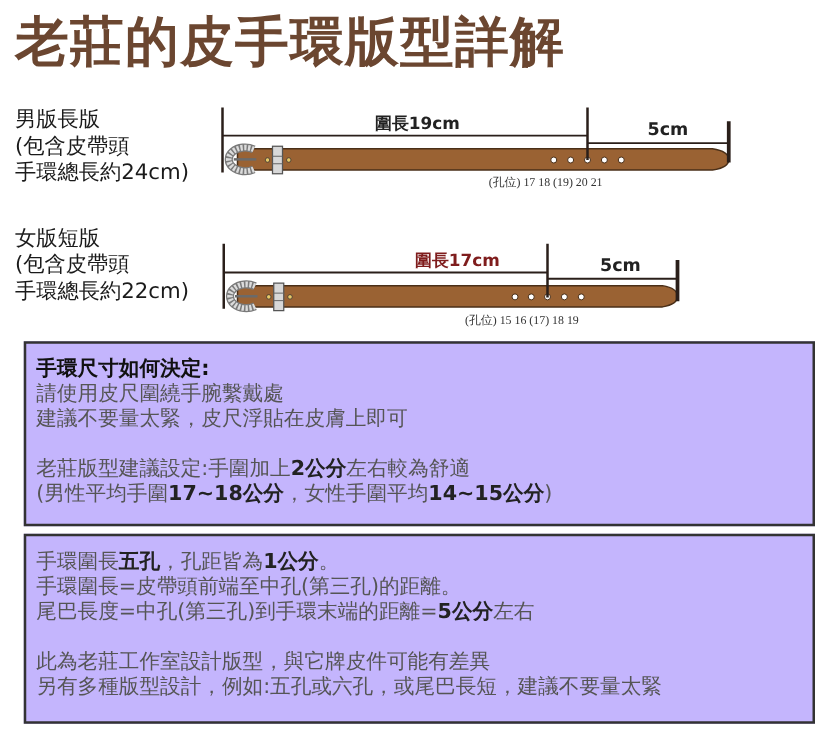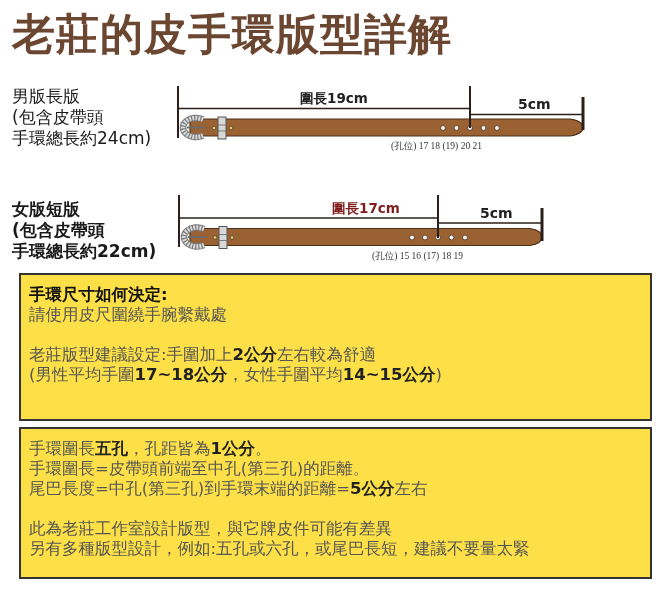--- a/index.html
+++ b/index.html
@@ -5,40 +5,40 @@
   html, body { margin: 0; padding: 0; background: #ffffff; }
   body { width: 671px; height: 600px; position: relative; overflow: hidden;
          font-family: "DejaVu Sans", "Liberation Sans", sans-serif; }
   .title { position: absolute; left: 12px; top: 6px; font-size: 43px; font-weight: bold;
            color: #6b4630; letter-spacing: 1px; line-height: 56px; margin: 0; }
   .variant-label { position: absolute; left: 12px; font-size: 17px; line-height: 21px;
                    color: #1a1a1a; }
   .variant-label div { white-space: nowrap; }
   .diagram { position: absolute; left: 0; top: 0; }
   .box { position: absolute; left: 19px; width: 633px; border: 2px solid #333333;
-         background: #fde047; box-sizing: border-box; padding: 10px 8px; }
+         background: #c4b5fd; box-sizing: border-box; padding: 10px 8px; }
   .box p { margin: 0; font-size: 16.5px; line-height: 20px; color: #555555; white-space: nowrap; }
   .box p.heading { color: #111111; font-weight: bold; }
   .box p.blank { height: 20px; }
   .box b { color: #222222; }
   .box1 { top: 273px; height: 148px; }
   .box2 { top: 427px; height: 152px; }
 </style>
 </head>
 <body>
 
 <h1 class="title">老莊的皮手環版型詳解</h1>
 
 <div class="variant-label" style="top:86px;">
   <div>男版長版</div>
   <div>(包含皮帶頭</div>
   <div>手環總長約24cm)</div>
 </div>
 
-<div class="variant-label" style="top:199px;font-weight:bold;">
+<div class="variant-label" style="top:181px;">
   <div>女版短版</div>
   <div>(包含皮帶頭</div>
   <div>手環總長約22cm)</div>
 </div>
 
 <svg class="diagram" width="671" height="270" viewBox="0 0 671 270">
   <defs>
     <g id="buckle">
       <path d="M 22 -9 A 12 10 0 1 0 22 9" fill="none" stroke="#8a8a8a" stroke-width="6"></path>
       <path d="M 22 -9 A 12 10 0 1 0 22 9" fill="none" stroke="#d6d6d6" stroke-width="4" stroke-dasharray="2 1.5"></path>
@@ -113,20 +113,21 @@
 <div style="position:absolute; left:518px; top:96px; font-size:14px; font-weight:bold; color:#222;">5cm</div>
 <div style="position:absolute; left:391px; top:140px; font-size:9.5px; color:#333; white-space:nowrap; font-family:'Liberation Serif', serif;">(孔位) 17 18 (19) 20 21</div>
 
 <div style="position:absolute; left:302px; top:200px; font-size:13.5px; font-weight:bold; color:#7f1d1d;margin-left:30px;">圍長17cm</div>
 <div style="position:absolute; left:480px; top:205px; font-size:14px; font-weight:bold; color:#222;">5cm</div>
 <div style="position:absolute; left:372px; top:250px; font-size:9.5px; color:#333; white-space:nowrap; font-family:'Liberation Serif', serif;">(孔位) 15 16 (17) 18 19</div>
 
 <div class="box box1">
   <p class="heading">手環尺寸如何決定:</p>
   <p>請使用皮尺圍繞手腕繫戴處</p>
+  <p>建議不要量太緊，皮尺浮貼在皮膚上即可</p>
   <p class="blank"></p>
   <p><span>老莊版型建議設定:手圍加上</span><b>2公分</b><span>左右較為舒適</span></p>
   <p><span>(男性平均手圍</span><b>17~18公分</b><span>，女性手圍平均</span><b>14~15公分</b><span>)</span></p>
 </div>
 
 <div class="box box2">
   <p><span>手環圍長</span><b>五孔</b><span>，孔距皆為</span><b>1公分</b><span>。</span></p>
   <p>手環圍長=皮帶頭前端至中孔(第三孔)的距離。</p>
   <p><span>尾巴長度=中孔(第三孔)到手環末端的距離=</span><b>5公分</b><span>左右</span></p>
   <p class="blank"></p>

